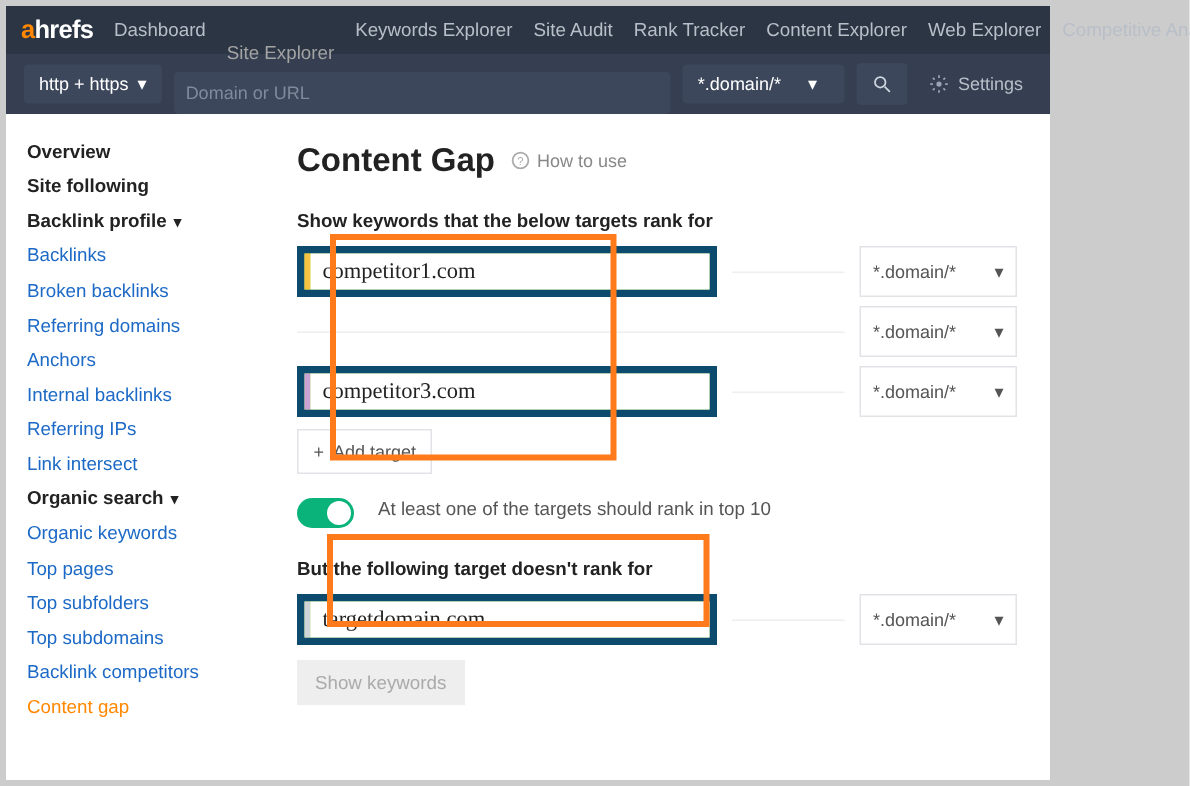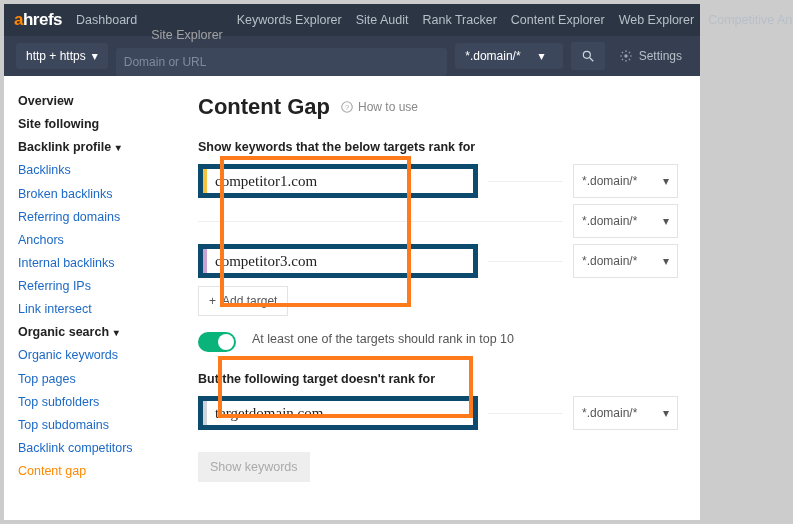--- a/index.html
+++ b/index.html
@@ -33,21 +33,21 @@
   .target-input-wrap { display: flex; align-items: stretch; width: 280px; border: 5px solid #0c4a6e; background: #bef264; height: 34px; }
   .color-bar { width: 4px; }
   .target-input { flex: 1; border: none; padding: 0 8px; font-family: Georgia, serif; font-size: 15px; color: #222; outline: none; }
   .spacer-mid { flex: 1; border-bottom: 1px solid #eee; }
   .scope-dd { width: 105px; height: 34px; border: 1px solid #e1e3e6; background: #fff; display: flex; align-items: center; justify-content: space-between; padding: 0 8px; font-size: 12px; color: #555; cursor: pointer; }
   .add-target { border: 1px solid #e1e3e6; background: #fff; padding: 7px 10px; font-size: 12px; color: #555; cursor: pointer; display: inline-flex; align-items: center; gap: 6px; margin-top: 2px; }
   .toggle-row { display: flex; gap: 16px; margin: 16px 0 20px 0; }
   .toggle { width: 38px; height: 20px; border-radius: 10px; background: #0ab37a; position: relative; cursor: pointer; }
   .toggle .knob { position: absolute; right: 2px; top: 2px; width: 16px; height: 16px; border-radius: 50%; background: #fff; }
   .toggle-label { font-size: 12.5px; color: #555; }
-  .show-kw { background: #eee; color: #aaa; border: none; padding: 8px 12px; font-size: 12.5px; cursor: default; margin-top: 16px; }
+  .show-kw { background: #eee; color: #aaa; border: none; padding: 8px 12px; font-size: 12.5px; cursor: default; margin-top: 4px; }
   .highlight-box { position: absolute; border: 4px solid #ff7a1a; pointer-events: none; }
   .hb1 { left: 216px; top: 152px; width: 191px; height: 151px; }
   .hb2 { left: 214px; top: 352px; width: 255px; height: 62px; }
   svg.icon { width: 14px; height: 14px; }
 </style>
 </head>
 <body>
 <div class="frame">
 
 <div class="topnav">

